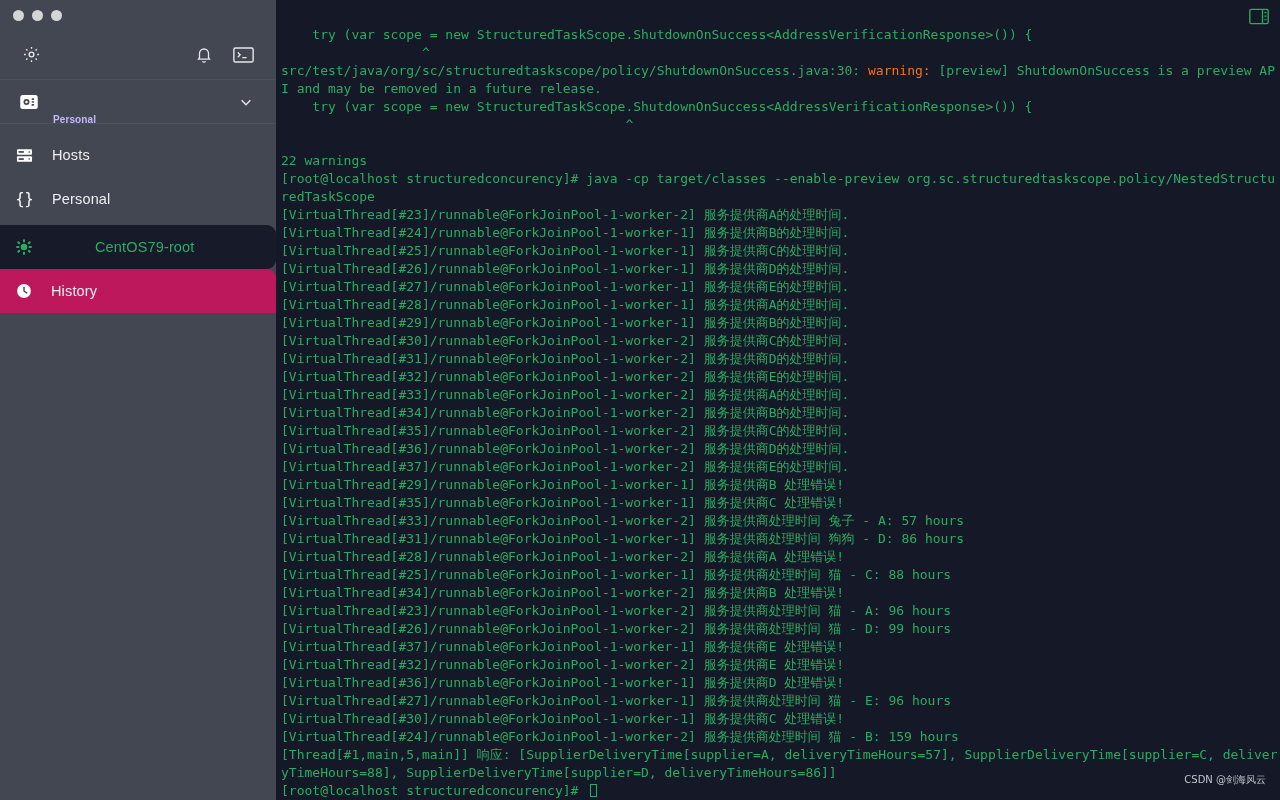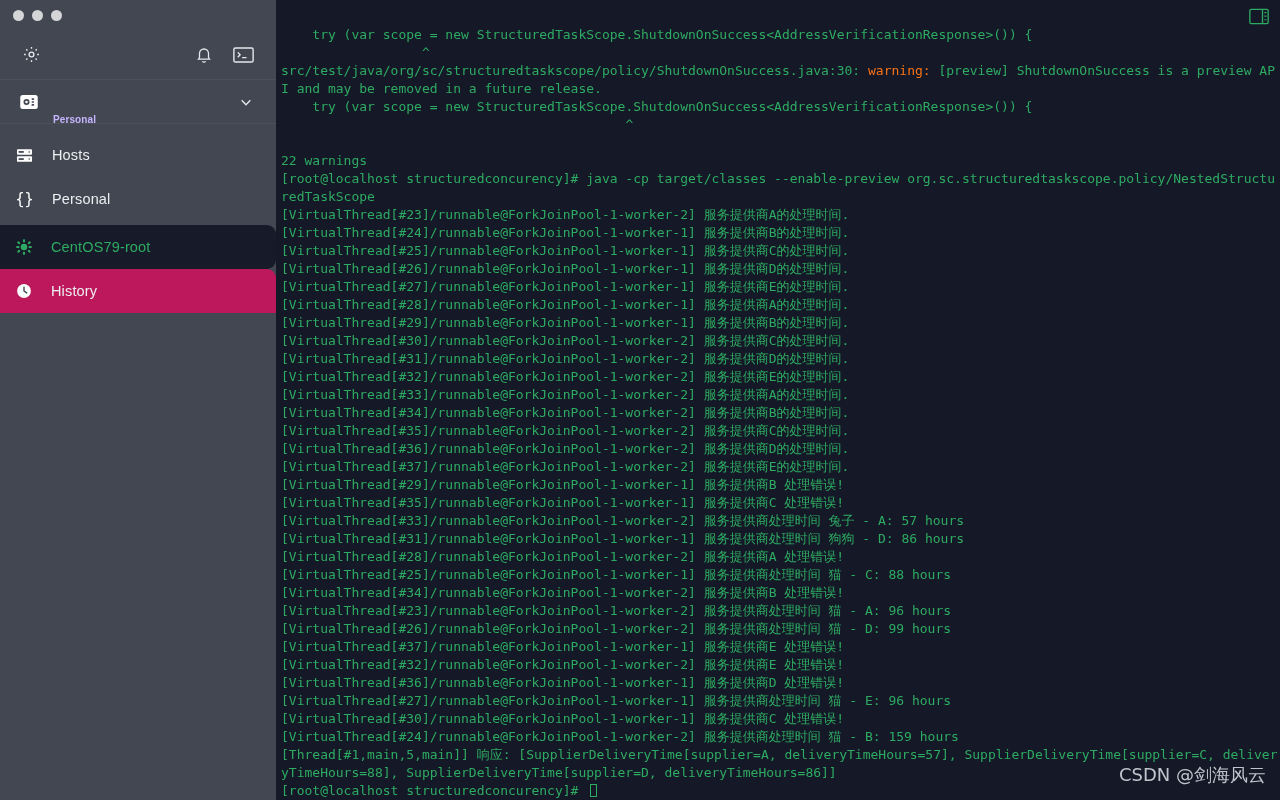--- a/index.html
+++ b/index.html
@@ -56,20 +56,21 @@
   }
   .nav-item .nlabel {
     color: #eceef1; font-size: 14.5px; margin-left: 18px; letter-spacing: .15px;
   }
   .nav-item.session {
     background: #171b29;
     border-top-right-radius: 9px;
     border-bottom-right-radius: 9px;
     margin-right: 0;
     width: 276px;
+    gap: 44px;
   }
   .nav-item.session .nlabel { color: #2eab62; }
   .nav-gap { height: 4px; }
   .nav-item.history-item {
     background: #be185d;
     border-top-right-radius: 9px;
   }
 
   
   .term-wrap {
@@ -99,21 +100,21 @@
     display: inline-block;
     width: 7px; height: 13px;
     border: 1px solid #2eab62;
     vertical-align: -2px;
     margin-left: 4px;
   }
   .watermark {
     position: absolute;
     right: 14px; bottom: 13px;
     color: #cfd3da;
-    font-size: 18px;
+    font-size: 10px;
     font-family: "DejaVu Sans", sans-serif;
     opacity: .92;
     z-index: 5;
     margin-top: 19px;
   }
 </style>
 </head>
 <body>
 
 <div id="app">

